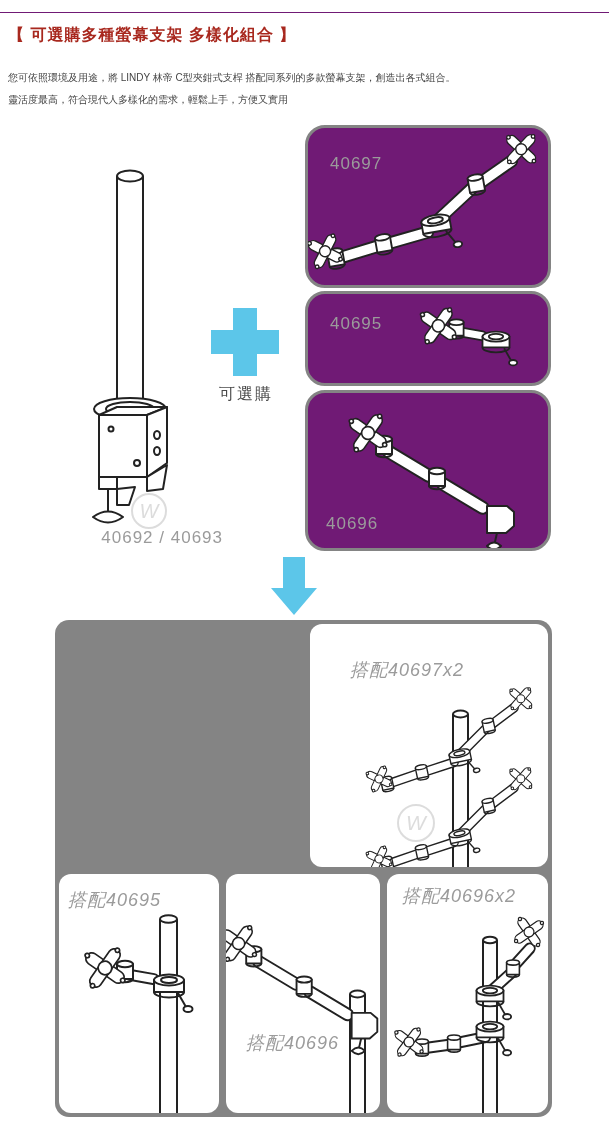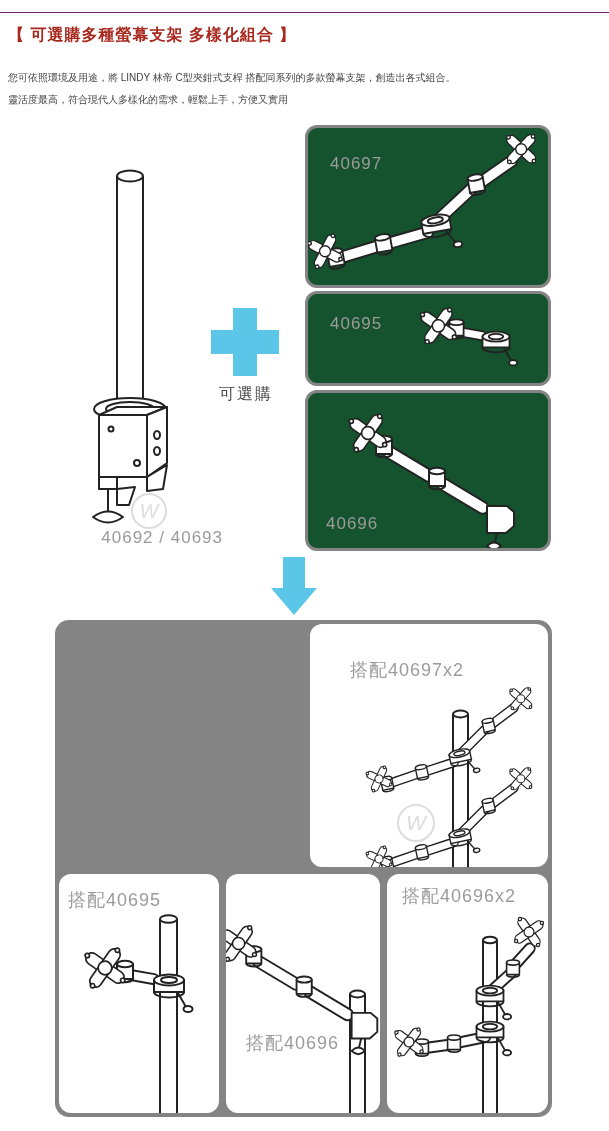--- a/index.html
+++ b/index.html
@@ -9,26 +9,26 @@
     border-top:1px solid #701a75; overflow:hidden; margin:12px auto;
   }
   .abs { position:absolute; }
   .title {
     left:8px; top:12px; font-size:16px; font-weight:bold;
     color:#a8281e; letter-spacing:1px; white-space:nowrap;
   }
   .intro { left:8px; top:54px; width:596px; font-size:10px; color:#444; line-height:22px; }
   .gray-label { color:#9b9b9b; }
   .model-label { font-size:17px; letter-spacing:1px; white-space:nowrap; }
-  .combo-label { font-size:18px; letter-spacing:1px; white-space:nowrap; }
+  .combo-label { font-size:18px; letter-spacing:1px; white-space:nowrap;font-style:italic; }
   .base-label { left:63px; top:515px; width:160px; text-align:right; }
   .optional { left:208px; top:371px; width:76px; text-align:center; font-size:16px; color:#4a4a4a; letter-spacing:2px; }
   .acc-box {
-    position:absolute; left:305px; width:246px; background:#14532d;
-    border:3px solid #848484; border-radius:12px; box-sizing:border-box; overflow:hidden;
+    position:absolute; left:305px; width:246px; background:#701a75;
+    border:3px solid #848484; border-radius:20px; box-sizing:border-box; overflow:hidden;
   }
   .grid {
     position:absolute; left:55px; top:607px; width:497px; height:497px;
     background:#848484; border-radius:14px;
   }
   .cell {
     position:absolute; background:#fff; border-radius:12px; overflow:hidden;
   }
   .plus-wrap { left:211px; top:295px; width:68px; height:68px; }
   .plus-bar { position:absolute; background:#5cc6e9; }

